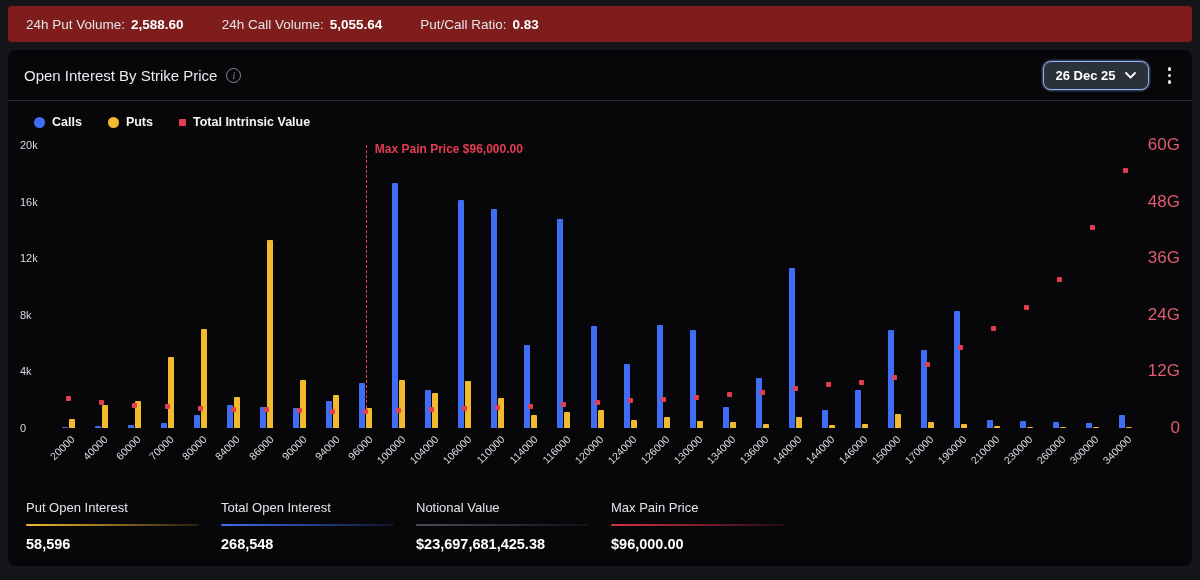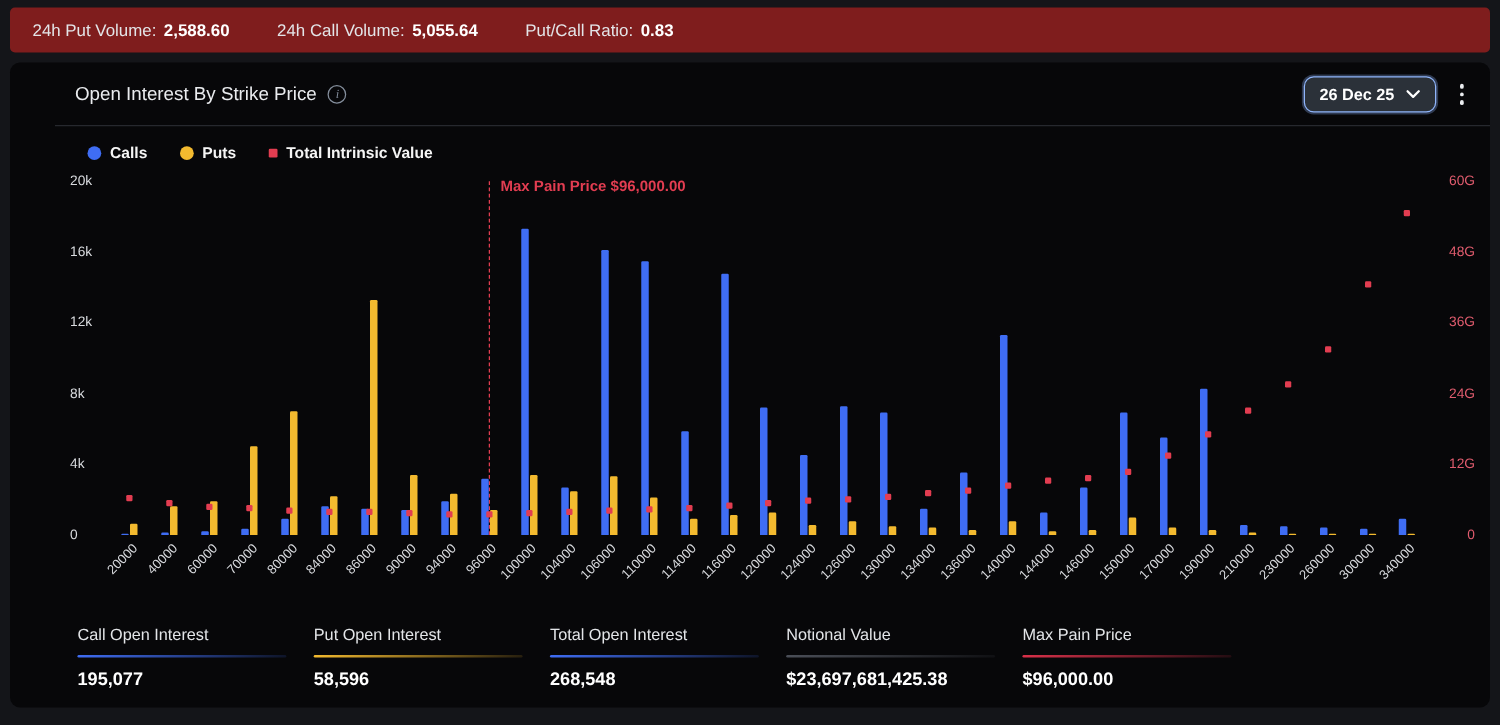--- a/index.html
+++ b/index.html
@@ -17,21 +17,21 @@
     display:flex; align-items:center; gap:38px; padding:0 18px;
     font-size:13.5px;
   }
   .topstat { display:flex; align-items:center; gap:6px; }
   .topstat .lbl { color:#e3e5e8; }
   .topstat .val { color:#ffffff; font-weight:700; }
 
   
   .panel {
     margin-top:8px; background:#070709; border-radius:8px;
-    height:516px; display:flex; flex-direction:column;padding-left:36px;
+    height:516px; display:flex; flex-direction:column;
   }
   .panel-header { display:flex; align-items:center; justify-content:space-between; padding:11px 14px 10px 16px; }
   .title-wrap { display:flex; align-items:center; gap:9px; font-size:15px; color:#eaecef; }
   .info-icon {
     width:15px; height:15px; border:1.2px solid #848e9c; border-radius:50%;
     display:inline-flex; align-items:center; justify-content:center;
     font-size:10px; line-height:1; color:#848e9c;
     font-family:"Liberation Serif", serif; font-style:italic; cursor:pointer;
   }
   .controls { display:flex; align-items:center; gap:12px; }
@@ -49,21 +49,21 @@
   .legend { display:flex; align-items:center; gap:26px; padding:14px 16px 0 26px; }
   .legend-item { display:flex; align-items:center; gap:7px; font-size:12.5px; font-weight:700; color:#f5f5f5; }
   .sw-circle { width:11px; height:11px; border-radius:50%; }
   .sw-square { width:7px; height:7px; border-radius:1px; }
 
   
   .chart { position:relative; flex:1; margin:4px 10px 0 10px; }
   .axisL { position:absolute; left:0; width:28px; top:12px; bottom:64px; }
   .axisL span { position:absolute; left:2px; transform:translateY(50%); font-size:11px; color:#d8dade; }
   .axisR { position:absolute; right:0; width:34px; top:12px; bottom:64px; }
-  .axisR span { position:absolute; right:2px; transform:translateY(50%); font-size:11px; color:#e05c6e; }
+  .axisR span { position:absolute; right:2px; transform:translateY(50%); font-size:17px; color:#e05c6e; }
   .plot { position:absolute; left:34px; right:40px; top:12px; bottom:64px; display:flex; align-items:flex-end; }
   .group { position:relative; flex:1; height:100%; display:flex; align-items:flex-end; justify-content:center; gap:1px; }
   .bar { width:6px; border-radius:1px 1px 0 0; }
   .dot { position:absolute; left:50%; width:5px; height:5px; margin-left:-2.5px; border-radius:1px; }
   .xlab {
     position:absolute; top:calc(100% + 5px); right:50%;
     transform:rotate(-45deg); transform-origin:top right;
     font-size:10.5px; color:#d8dade; white-space:nowrap;
   }
   .maxpain { position:absolute; top:0; bottom:0; width:0; border-left:1.5px dashed #e23d51; }
@@ -347,25 +347,20 @@
           <div class="bar" style="height: 4.5%; background: rgb(63, 109, 244);"></div>
           <div class="bar" style="height: 0.3%; background: rgb(243, 186, 47);"></div>
           <div class="dot" style="bottom: 90%; background: rgb(226, 61, 81);"></div>
           <div class="xlab">340000</div>
         </div>
       </div>
   </div>
 
   <div class="footer">
       <div class="stat">
-        <div class="s-label">Call Open Interest</div>
-        <div class="s-line" style="background: linear-gradient(90deg, rgb(63, 109, 244), rgba(63, 109, 244, 0.133));"></div>
-        <div class="s-value">195,077</div>
-      </div>
-      <div class="stat">
         <div class="s-label">Put Open Interest</div>
         <div class="s-line" style="background: linear-gradient(90deg, rgb(243, 186, 47), rgba(243, 186, 47, 0.133));"></div>
         <div class="s-value">58,596</div>
       </div>
       <div class="stat">
         <div class="s-label">Total Open Interest</div>
         <div class="s-line" style="background: linear-gradient(90deg, rgb(63, 109, 244), rgba(63, 109, 244, 0.133));"></div>
         <div class="s-value">268,548</div>
       </div>
       <div class="stat">

